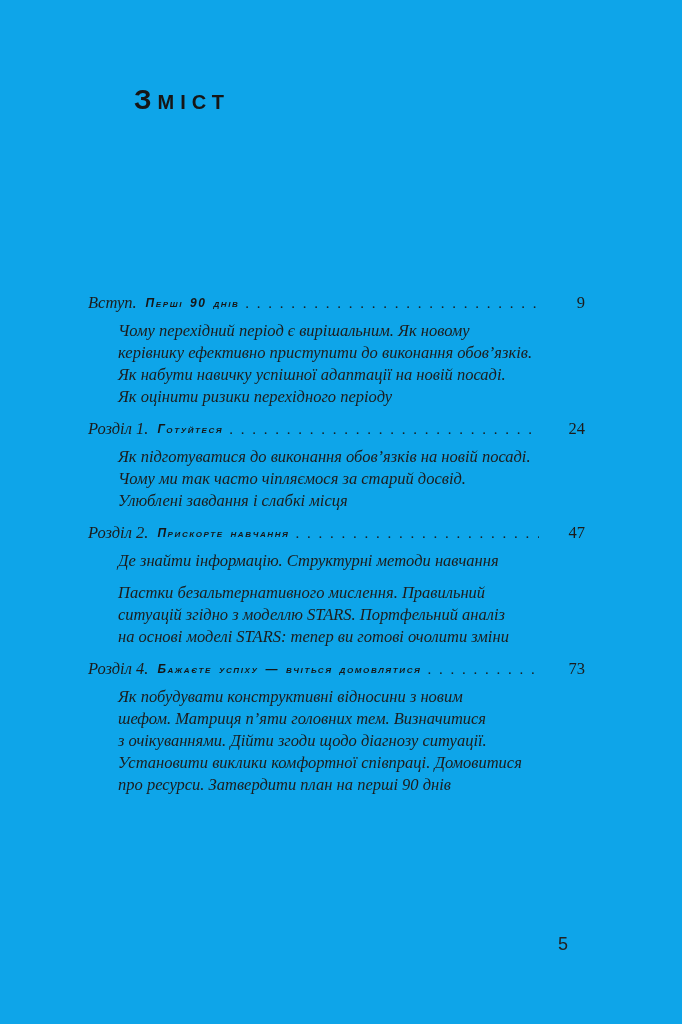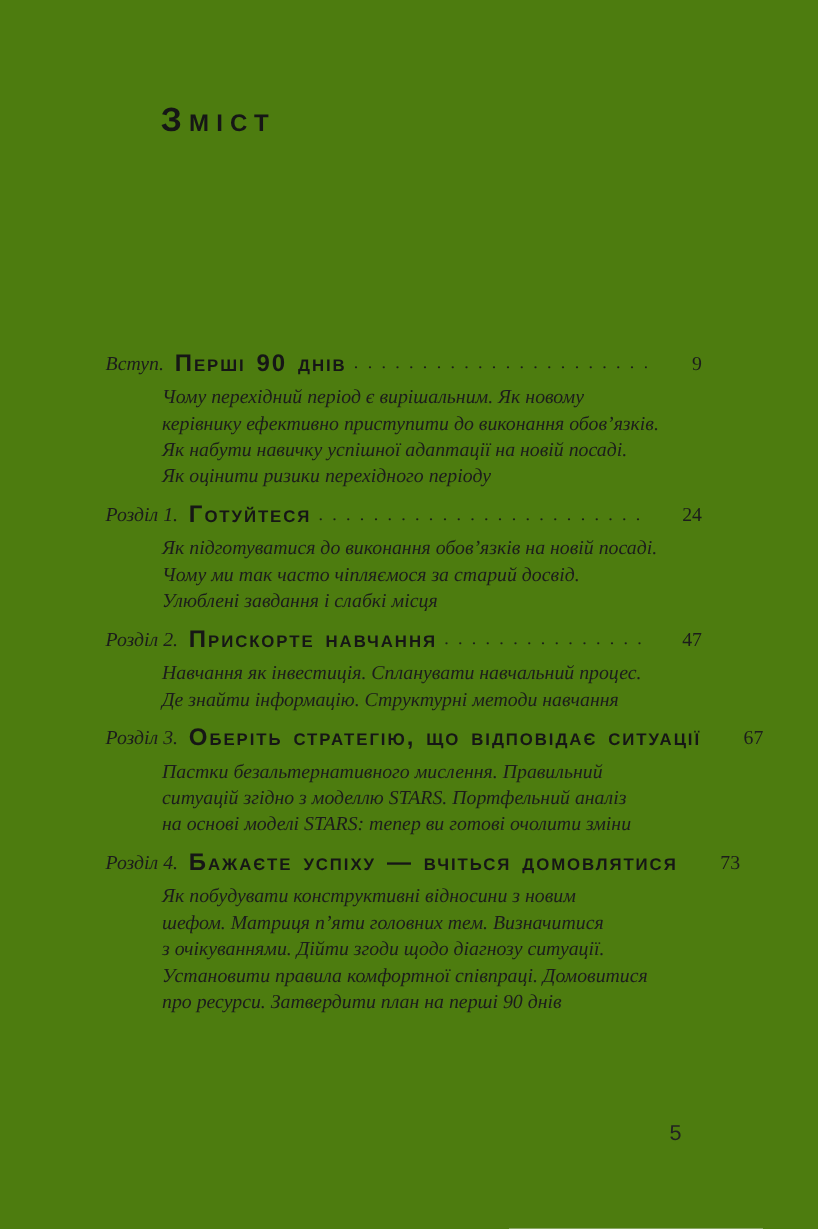--- a/index.html
+++ b/index.html
@@ -1,20 +1,20 @@
 <!DOCTYPE html>
 <html lang="uk"><head>
 <meta charset="utf-8">
 <style>
   html, body { margin: 0; padding: 0; background: #e9e9e9; }
   .page {
     position: relative;
     width: 682px;
     height: 1024px;
-    background: #4d7c0f;
+    background: #0ea5e9;
     color: #1c1c1c;
     overflow: hidden;
   }
   .book-title {
     position: absolute;
     left: 134px;
     top: 84px;
     font-family: "Liberation Sans", sans-serif;
     font-weight: 700;
     font-size: 28px;
@@ -40,26 +40,27 @@
     font-family: "Liberation Serif", serif;
     font-style: italic;
     font-size: 16.5px;
     white-space: nowrap;
     padding-right: 9px;
   }
   .entry-title {
     flex: 0 0 auto;
     font-family: "Liberation Sans", sans-serif;
     font-weight: 700;
-    font-size: 20px;
+    font-size: 12px;
     font-variant: small-caps;
     letter-spacing: 1.6px;
     word-spacing: 2px;
     white-space: nowrap;
     color: #161616;
+    font-style: italic;
   }
   .leader {
     flex: 1 1 auto;
     overflow: hidden;
     white-space: nowrap;
     margin-left: 6px;
     min-width: 0;
   }
   .leader::after {
     content: ". . . . . . . . . . . . . . . . . . . . . . . . . . . . . . . . . . . . . . . . . . . . . . . . . . . . . . . . . . . .";
@@ -69,21 +70,21 @@
     color: #1c1c1c;
   }
   .num {
     flex: 0 0 auto;
     width: 36px;
     margin-left: 10px;
     text-align: right;
     font-family: "Liberation Serif", serif;
     font-size: 16.5px;
   }
-  .desc { margin-left: 47px; }
+  .desc { margin-left: 30px; }
   .desc-line {
     font-family: "Liberation Serif", serif;
     font-style: italic;
     font-size: 16.5px;
     line-height: 22px;
     white-space: nowrap;
   }
   .folio {
     position: absolute;
     left: 540px;
@@ -134,51 +135,44 @@
     </div>
 
     <div class="entry">
       <div class="toc-line">
         <span class="entry-label">Розділ 2.</span>
         <span class="entry-title">Прискорте навчання</span>
         <span class="leader"></span>
         <span class="num">47</span>
       </div>
       <div class="desc">
-        <div class="desc-line">Навчання як інвестиція. Спланувати навчальний процес.</div>
         <div class="desc-line">Де знайти інформацію. Структурні методи навчання</div>
       </div>
     </div>
 
     <div class="entry">
-      <div class="toc-line">
-        <span class="entry-label">Розділ 3.</span>
-        <span class="entry-title">Оберіть стратегію, що відповідає ситуації</span>
-        <span class="leader"></span>
-        <span class="num">67</span>
-      </div>
       <div class="desc">
         <div class="desc-line">Пастки безальтернативного мислення. Правильний</div>
         <div class="desc-line">ситуацій згідно з моделлю STARS. Портфельний аналіз</div>
         <div class="desc-line">на основі моделі STARS: тепер ви готові очолити зміни</div>
       </div>
     </div>
 
     <div class="entry">
       <div class="toc-line">
         <span class="entry-label">Розділ 4.</span>
         <span class="entry-title">Бажаєте успіху — вчіться домовлятися</span>
         <span class="leader"></span>
         <span class="num">73</span>
       </div>
       <div class="desc">
         <div class="desc-line">Як побудувати конструктивні відносини з новим</div>
         <div class="desc-line">шефом. Матриця п’яти головних тем. Визначитися</div>
         <div class="desc-line">з очікуваннями. Дійти згоди щодо діагнозу ситуації.</div>
-        <div class="desc-line">Установити правила комфортної співпраці. Домовитися</div>
+        <div class="desc-line">Установити виклики комфортної співпраці. Домовитися</div>
         <div class="desc-line">про ресурси. Затвердити план на перші 90 днів</div>
       </div>
     </div>
 
   </div>
 
   <div class="folio">5</div>
 
 </div>
 

